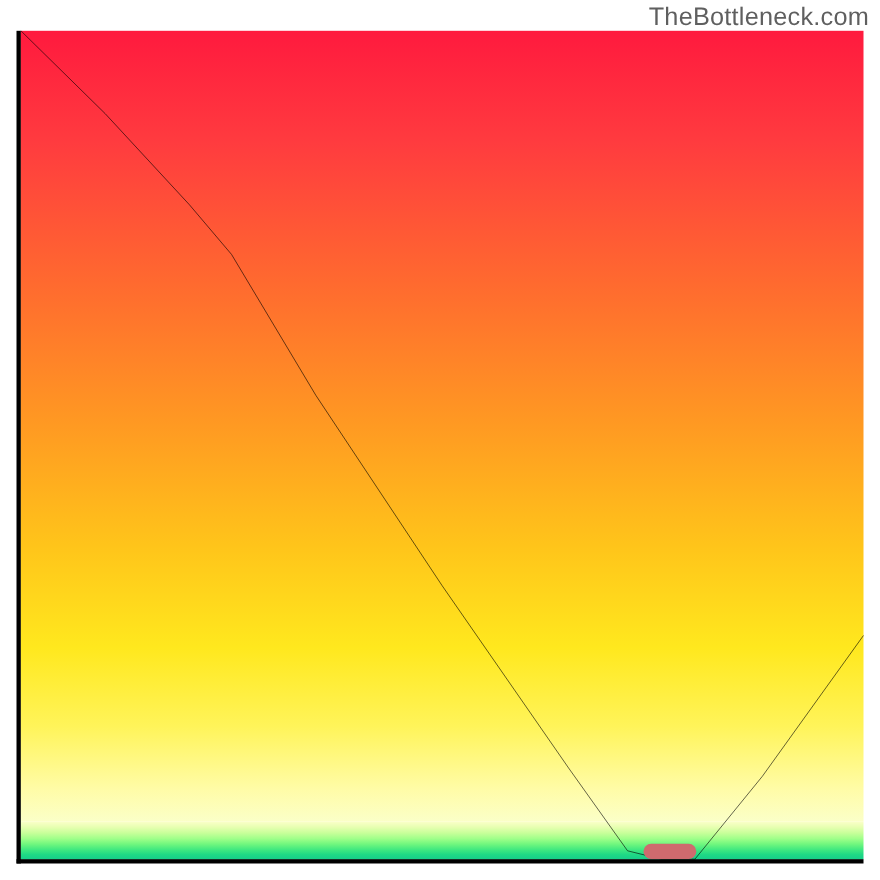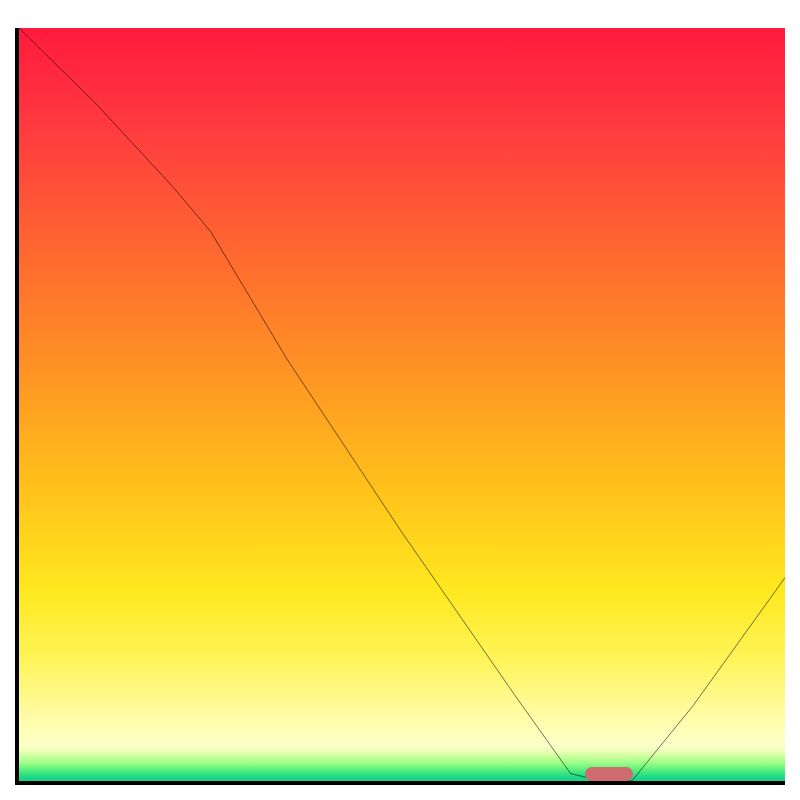--- a/index.html
+++ b/index.html
@@ -93,20 +93,21 @@
     height: 14px;
     border-radius: 7px;
     background: #cf6a6e;
   }
 </style>
 </head>
 <body>
 
 <div class="frame">
 
+  <div class="watermark">TheBottleneck.com</div>
 
   <div class="plot">
     <div class="gradient-area">
       <div class="grad-main"></div>
       <div class="grad-bottom"></div>
     </div>
 
     <svg class="curve" viewBox="0 0 100 100" preserveAspectRatio="none">
       <path id="curve-path" fill="none" stroke="#000000" stroke-width="0.55" vector-effect="non-scaling-stroke" d="M0.00 0.00 L10.00 10.00 L20.00 21.00 L25.00 27.00 L35.00 44.00 L50.00 67.00 L65.00 89.00 L72.00 99.00 L76.00 100.00 L80.00 100.00 L88.00 90.00 L100.00 73.00"></path>
     </svg>

